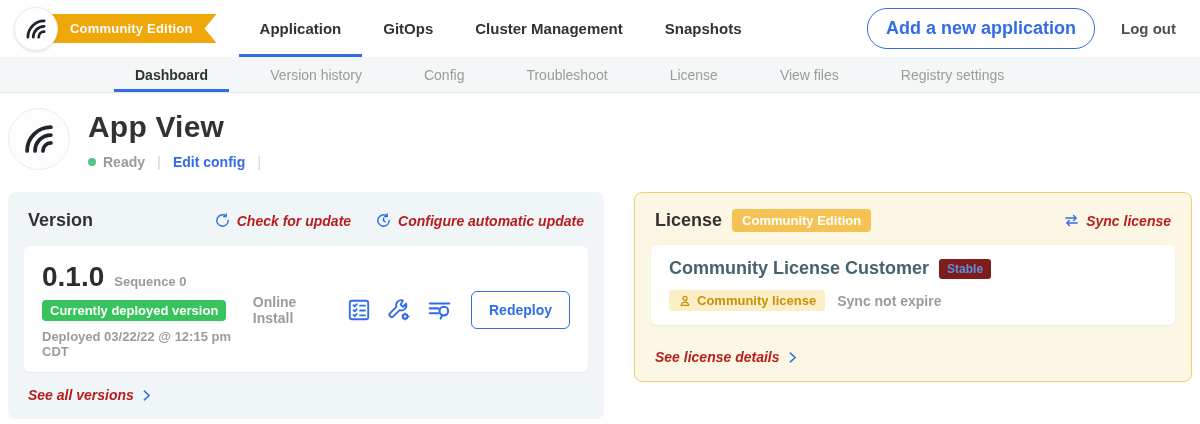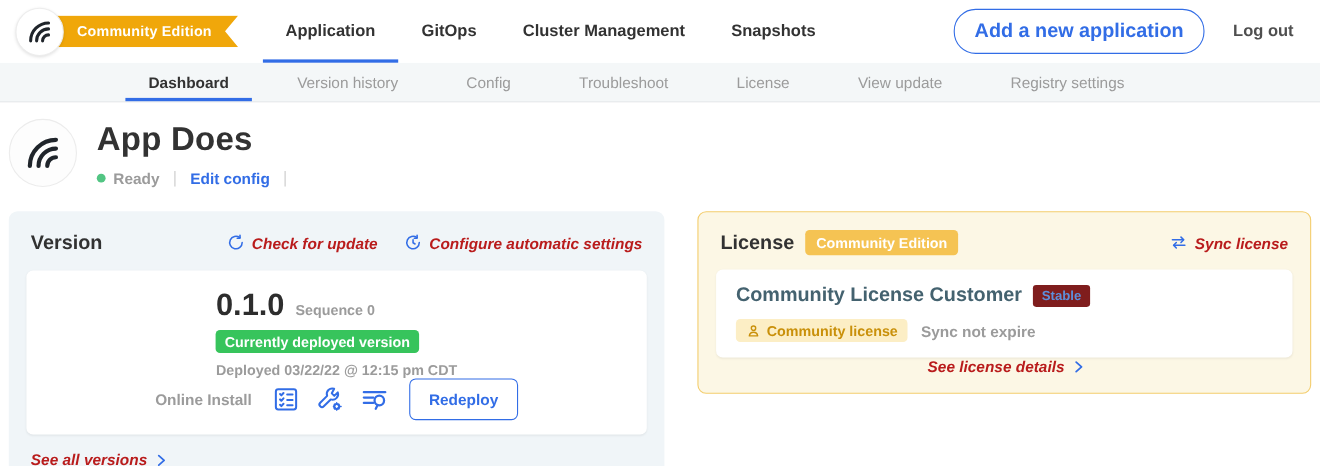--- a/index.html
+++ b/index.html
@@ -43,21 +43,21 @@
   .edit-config { color:#326de6; font-weight:bold; cursor:pointer; }
 
   
   .cards-row { display:flex; align-items:flex-start; gap:30px; padding:0 8px; margin-top:22px; }
   .card-title { font-size:18px; font-weight:bold; color:#323232; }
   .blue-link { display:flex; align-items:center; gap:6px; color:#b91c1c; font-size:14px; font-weight:bold; cursor:pointer;font-style:italic; }
 
   .version-card { width:624px; background:#f0f5f8; border-radius:8px; padding:18px 16px 16px; }
   .vc-header { display:flex; align-items:center; justify-content:space-between; padding:0 4px; }
   .vc-header-links { display:flex; align-items:center; gap:24px; }
-  .inner-card { background:#fff; border-radius:6px; box-shadow:0 1px 2px rgba(0,0,0,.06);flex-direction:column; }
+  .inner-card { background:#fff; border-radius:6px; box-shadow:0 1px 2px rgba(0,0,0,.06); }
   .vc-body { margin-top:15px; padding:15px 18px 13px; display:flex; align-items:center; justify-content:space-between; }
   .ver-row { display:flex; align-items:baseline; gap:10px; }
   .ver-number { font-size:28px; font-weight:800; color:#2d2d2d; }
   .ver-seq { font-size:13px; color:#9b9b9b; font-weight:bold; }
   .deployed-badge { display:inline-block; margin-top:7px; background:#37c45c; color:#fff; font-size:13px;
     font-weight:bold; padding:3px 8px; border-radius:4px; }
   .deployed-at { margin-top:8px; font-size:13px; color:#9b9b9b; font-weight:bold; }
   .vc-actions { display:flex; align-items:center; gap:14px; }
   .install-type { font-size:14px; font-weight:bold; color:#9b9b9b; margin-right:4px; }
   .icon-btn { display:flex; align-items:center; cursor:pointer; }
@@ -108,36 +108,36 @@
   <button class="add-app-btn">Add a new application</button>
   <div class="logout">Log out</div>
 </div>
 
 <div class="subnav">
   <div class="subnav-item active">Dashboard</div>
   <div class="subnav-item">Version history</div>
   <div class="subnav-item">Config</div>
   <div class="subnav-item">Troubleshoot</div>
   <div class="subnav-item">License</div>
-  <div class="subnav-item">View update</div>
+  <div class="subnav-item">View files</div>
   <div class="subnav-item">Registry settings</div>
 </div>
 
 <div class="app-header">
   <div class="app-avatar">
     <span>
       <svg width="38" height="38" viewBox="0 0 24 24" fill="none" stroke="#20252b" stroke-width="2.4" stroke-linecap="round">
         <path d="M4.5 19.5 A15 15 0 0 1 19.5 4.5"></path>
         <path d="M9.5 19.5 A10 10 0 0 1 19.5 9.5"></path>
         <path d="M14.5 19.5 A5 5 0 0 1 19.5 14.5"></path>
       </svg>
     </span>
   </div>
   <div class="app-head-col">
-    <div class="app-title">App Does</div>
+    <div class="app-title">App View</div>
     <div class="status-row">
       <span class="status-dot"></span>
       <span class="status-text">Ready</span>
       <span class="pipe">|</span>
       <span class="edit-config">Edit config</span>
       <span class="pipe">|</span>
     </div>
   </div>
 </div>
 
@@ -157,21 +157,21 @@
           <span>Check for update</span>
         </div>
         <div class="blue-link">
           <span>
             <svg width="17" height="17" viewBox="0 0 24 24" fill="none" stroke="#326de6" stroke-width="2" stroke-linecap="round" stroke-linejoin="round">
               <path d="M20 12a8 8 0 1 1-3.1-6.3"></path>
                 <polyline points="17.2 2.6 17.3 6.3 13.6 6.5"></polyline>
                 <path d="M12 8.5v3.8l2.6 1.5"></path>
             </svg>
           </span>
-          <span>Configure automatic settings</span>
+          <span>Configure automatic update</span>
         </div>
       </div>
     </div>
 
     <div class="inner-card vc-body">
       <div>
         <div class="ver-row">
           <span class="ver-number">0.1.0</span>
           <span class="ver-seq">Sequence 0</span>
         </div>
@@ -253,21 +253,21 @@
               <circle cx="12" cy="7.5" r="3.4"></circle>
                 <path d="M5.5 19.5c.6-3.7 3-5.6 6.5-5.6s5.9 1.9 6.5 5.6z"></path>
             </svg>
           </span>
           <span>Community license</span>
         </span>
         <span class="expiry">Sync not expire</span>
       </div>
     </div>
 
-    <div class="blue-link see-link" style="margin-top:0;justify-content:center;">
+    <div class="blue-link see-link" style="margin-top:24px;">
       <span>See license details</span>
       <span>
         <svg width="13" height="13" viewBox="0 0 24 24" fill="none" stroke="#326de6" stroke-width="3" stroke-linecap="round" stroke-linejoin="round">
           <polyline points="8 4 17 12 8 20"></polyline>
         </svg>
       </span>
     </div>
   </div>
 
 </div>

